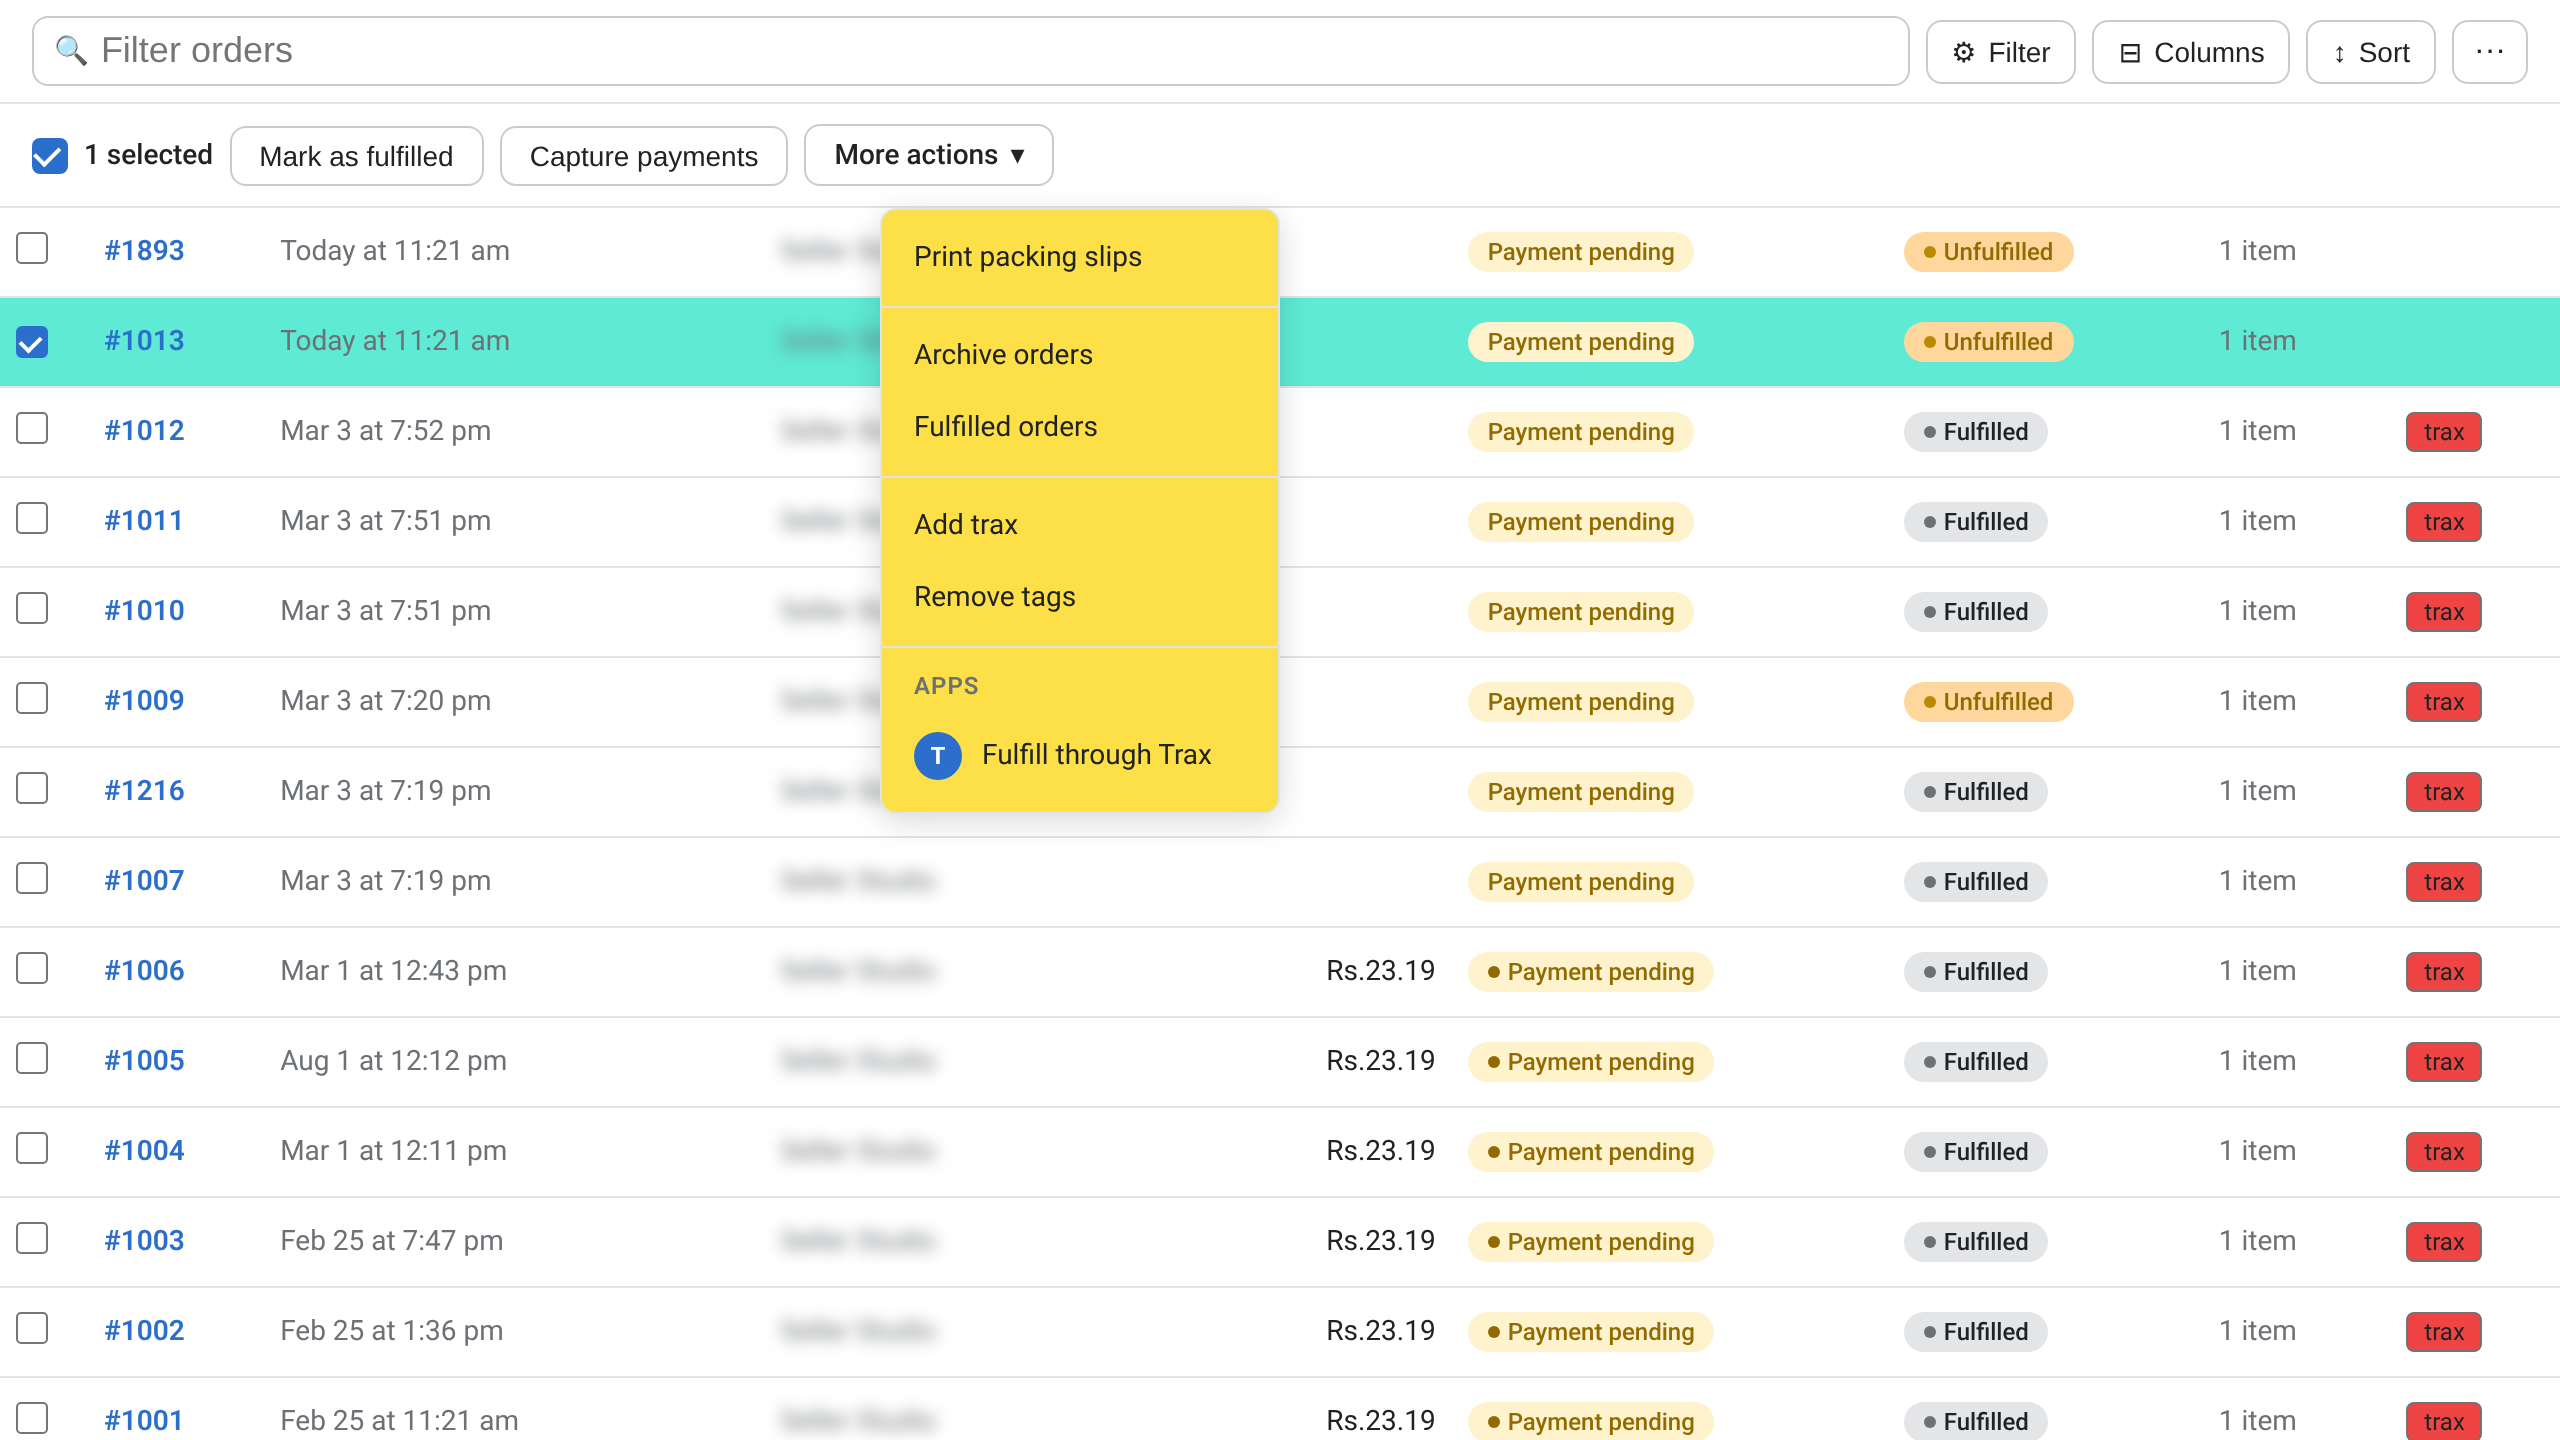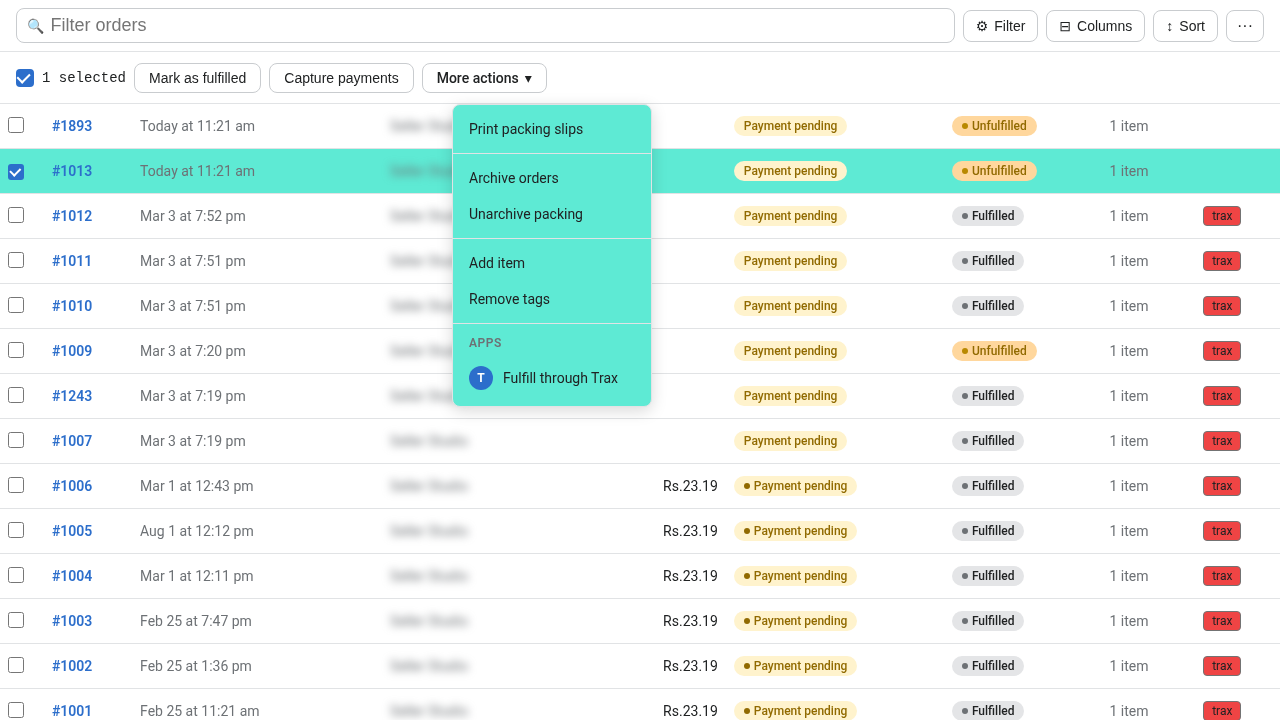--- a/index.html
+++ b/index.html
@@ -95,21 +95,20 @@
       height: 6px;
       border-left: 2px solid #fff;
       border-bottom: 2px solid #fff;
       transform: rotate(-45deg) translateY(-2px);
       display: block;
     }
     .selected-count {
       font-size: 14px;
       color: #202223;
       font-weight: 500;
-      font-family: Liberation Mono, monospace;
     }
     .action-btn {
       padding: 6px 14px;
       border: 1px solid #c9cccf;
       border-radius: 8px;
       background: #fff;
       cursor: pointer;
       font-size: 14px;
       color: #202223;
       font-weight: 500;
@@ -126,22 +125,22 @@
       font-size: 14px;
       color: #202223;
       font-weight: 500;
       position: relative;
     }
 
     
     .dropdown-menu {
       position: absolute;
       top: 104px;
-      left: 452px;
-      background: #5eead4;
+      left: 440px;
+      background: #fde047;
       border: 1px solid #e1e3e5;
       border-radius: 8px;
       box-shadow: 0 4px 16px rgba(0,0,0,0.15);
       min-width: 200px;
       z-index: 100;
       padding: 6px 0;
     }
     .dropdown-item {
       padding: 10px 16px;
       cursor: pointer;
@@ -336,25 +335,25 @@
 
 <div class="dropdown-menu">
   <div class="dropdown-item">
     <span>Print packing slips</span>
   </div>
   <div class="dropdown-divider"></div>
   <div class="dropdown-item">
     <span>Archive orders</span>
   </div>
   <div class="dropdown-item">
-    <span>Unarchive packing</span>
+    <span>Fulfilled orders</span>
   </div>
   <div class="dropdown-divider"></div>
   <div class="dropdown-item">
-    <span>Add item</span>
+    <span>Add trax</span>
   </div>
   <div class="dropdown-item">
     <span>Remove tags</span>
   </div>
   <div class="dropdown-divider"></div>
   <div class="dropdown-section-label">APPS</div>
   <div class="dropdown-item">
     <div class="app-icon">T</div>
     <span>Fulfill through Trax</span>
   </div>
@@ -424,21 +423,21 @@
     <td class="order-date"><span>Mar 3 at 7:20 pm</span></td>
     <td class="customer-name"><span class="blurred">Seller Studio</span></td>
     <td class="amount-cell"><span style="color:transparent">—</span></td>
     <td><span class="badge badge-payment-pending">Payment pending</span></td>
     <td><span class="badge badge-unfulfilled"><span class="badge-dot dot-unfulfilled"></span>Unfulfilled</span></td>
     <td class="items-cell"><span>1 item</span></td>
     <td><span class="tag-badge">trax</span></td>
   </tr>
         <tr>
     <td class="checkbox-cell"><input type="checkbox" class="row-checkbox" style=""></td>
-    <td><span class="order-id">#1243</span></td>
+    <td><span class="order-id">#1216</span></td>
     <td class="order-date"><span>Mar 3 at 7:19 pm</span></td>
     <td class="customer-name"><span class="blurred">Seller Studio</span></td>
     <td class="amount-cell"><span style="color:transparent">—</span></td>
     <td><span class="badge badge-payment-pending">Payment pending</span></td>
     <td><span class="badge badge-fulfilled"><span class="badge-dot dot-fulfilled"></span>Fulfilled</span></td>
     <td class="items-cell"><span>1 item</span></td>
     <td><span class="tag-badge">trax</span></td>
   </tr>
         <tr>
     <td class="checkbox-cell"><input type="checkbox" class="row-checkbox" style=""></td>

